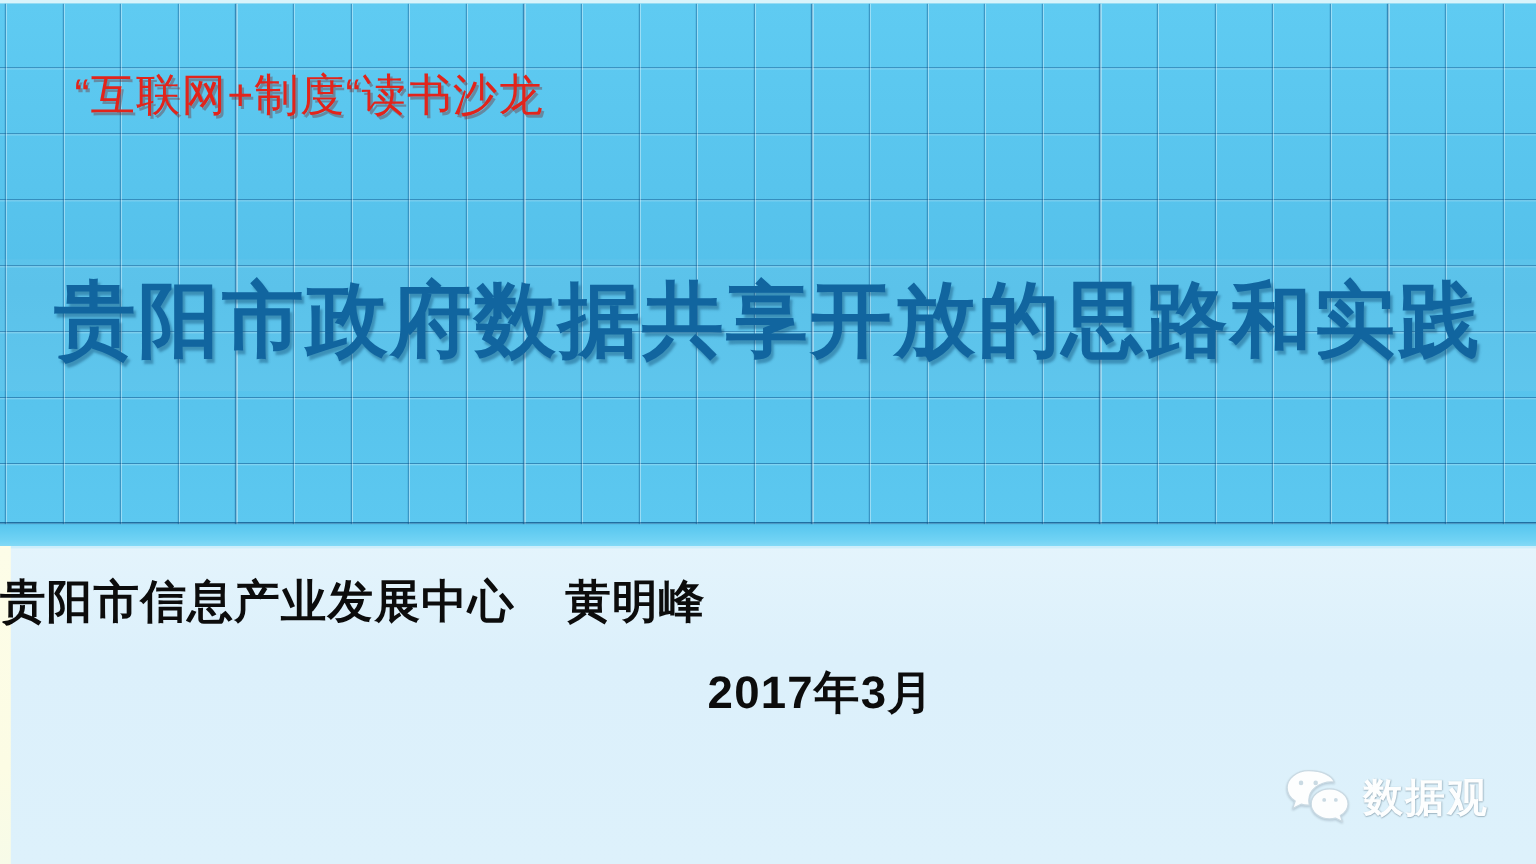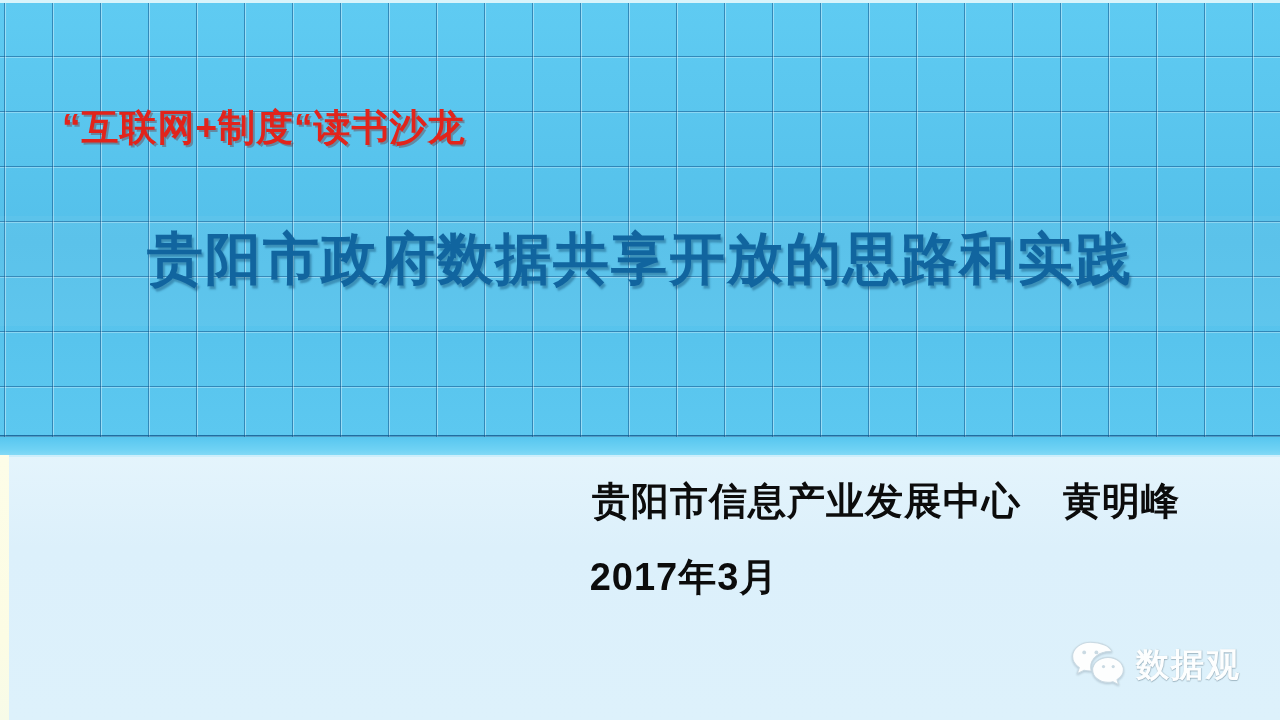--- a/index.html
+++ b/index.html
@@ -100,35 +100,34 @@
     height: 3px;
     background: #d9f4fb;
   }
 
   
   .subtitle {
     position: absolute;
     left: 62px;
     top: 55px;
     font-size: 37px;
-    font-weight: bold;
+    font-weight: normal;
     letter-spacing: 1px;
     color: #e2241b;
     text-shadow: 2px 2px 0 rgba(120,25,20,0.35);
     white-space: nowrap;
-    margin-top: 48px;
   }
 
   .main-title {
     position: absolute;
     left: 0;
     top: 222px;
     width: 1280px;
     text-align: center;
-    font-size: 56px;
+    font-size: 68px;
     font-weight: bold;
     letter-spacing: 2px;
     color: #11659f;
     text-shadow: 2px 3px 2px rgba(8,60,100,0.38);
     white-space: nowrap;
   }
 
   
   .lower {
     position: absolute;
@@ -153,21 +152,21 @@
     width: 1280px;
     height: 2px;
     background: #cdeefb;
   }
 
   .presenter {
     position: absolute;
     left: 0;
     top: 476px;
     width: 1180px;
-    text-align: right;
+    text-align: left;
     font-size: 38px;
     font-weight: bold;
     color: #0c0c0c;
     letter-spacing: 1px;
     white-space: nowrap;
   }
   .presenter .gap { display: inline-block; width: 42px; }
 
   .date {
     position: absolute;

